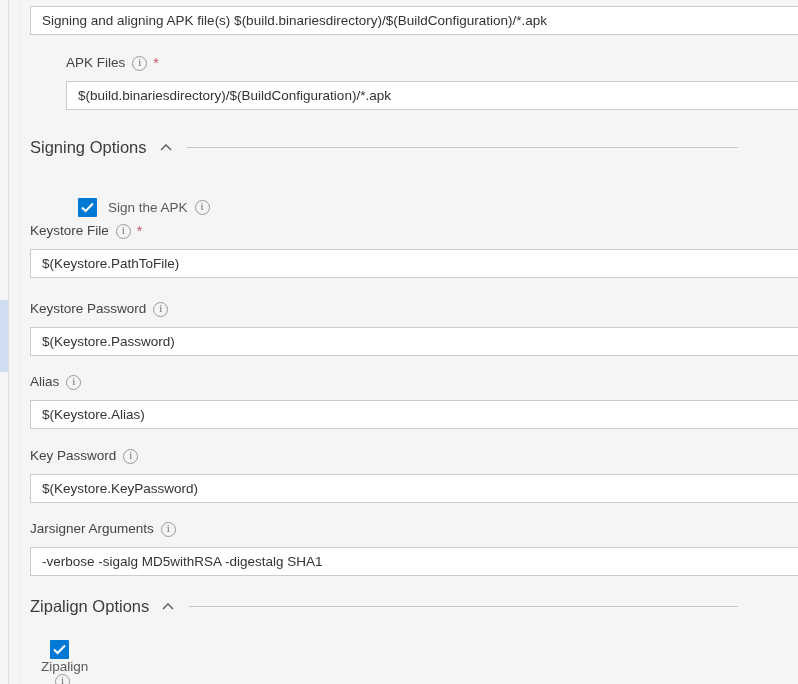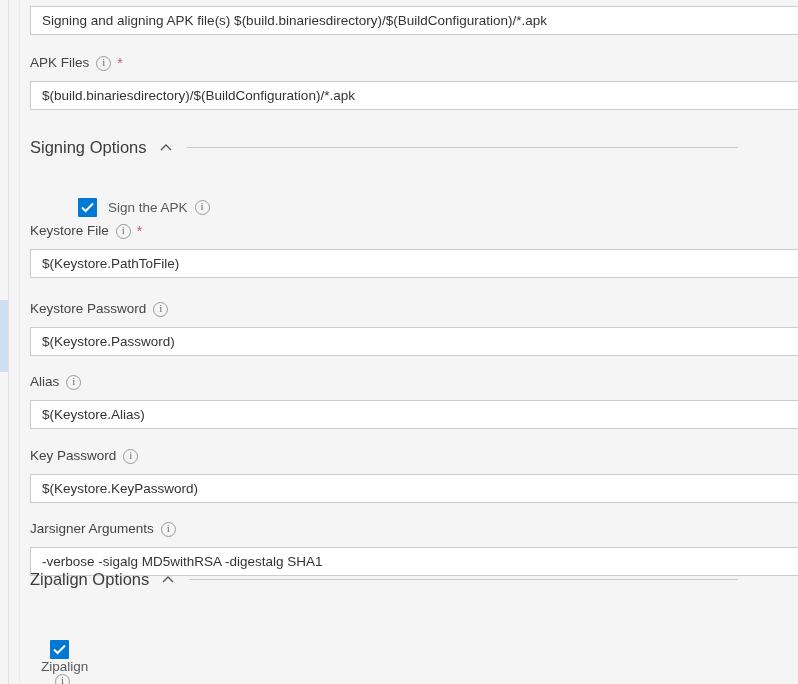--- a/index.html
+++ b/index.html
@@ -186,21 +186,21 @@
   <div class="thumb"></div>
 </div>
 <div id="inner-rule"></div>
 
 <div id="content">
 
   <div class="field-block" style="top:6px;">
     <input class="text-input" type="text" value="Signing and aligning APK file(s) $(build.binariesdirectory)/$(BuildConfiguration)/*.apk" placeholder="Display name" style="">
   </div>
 
-  <div class="field-block" style="top:54px;">
+  <div class="field-block" style="top:54px;padding-left:36px;">
     <div class="field-label">
       <span class="lbl-text">APK Files</span>
       <span class="info-icon"></span>
       <span class="req-star">*</span>
     </div>
     <input class="text-input" type="text" style="margin-top: 9px;" value="$(build.binariesdirectory)/$(BuildConfiguration)/*.apk">
   </div>
 
   <div class="section-header" style="top:138px;">
     <span class="section-title">Signing Options</span>
@@ -256,21 +256,21 @@
   </div>
 
   <div class="field-block" style="top:520px;">
     <div class="field-label">
       <span class="lbl-text">Jarsigner Arguments</span>
       <span class="info-icon"></span>
     </div>
     <input class="text-input" type="text" style="margin-top: 9px;" value="-verbose -sigalg MD5withRSA -digestalg SHA1">
   </div>
 
-  <div class="section-header" style="top:570px;">
+  <div class="section-header" style="top:597px;">
     <span class="section-title">Zipalign Options</span>
     <span class="chevron">
       <svg width="14" height="14" viewBox="0 0 14 14">
         <polyline points="2,9 7,4 12,9" fill="none" stroke="#555555" stroke-width="1.3"></polyline>
       </svg>
     </span>
     <span class="section-rule"></span>
   </div>
 
   <div class="check-row" style="top:640px;flex-direction:column;">

